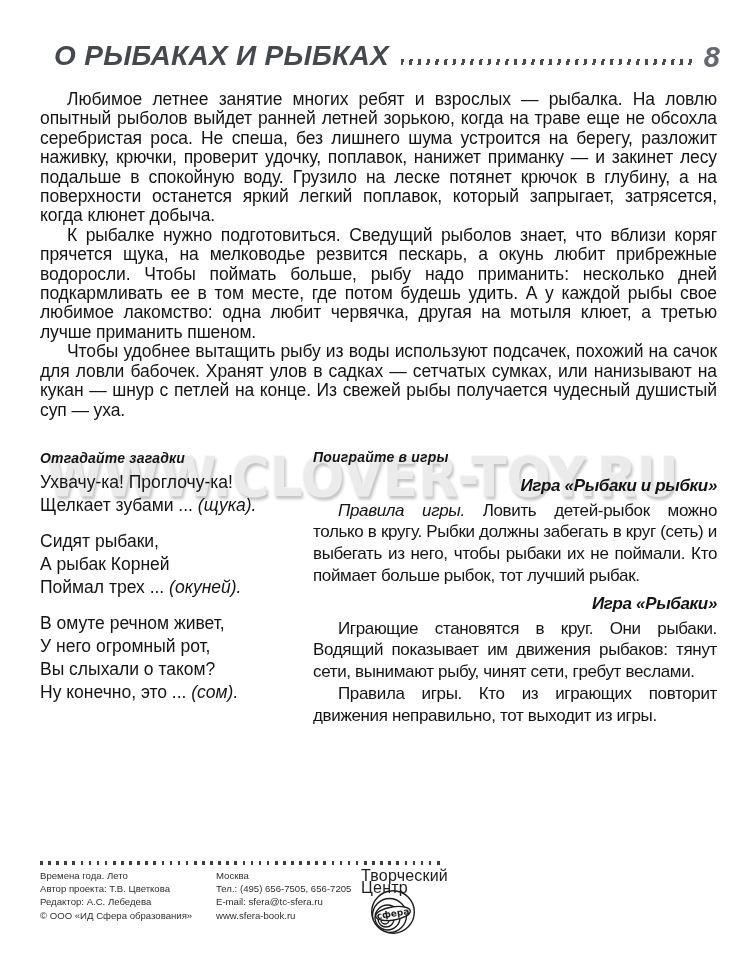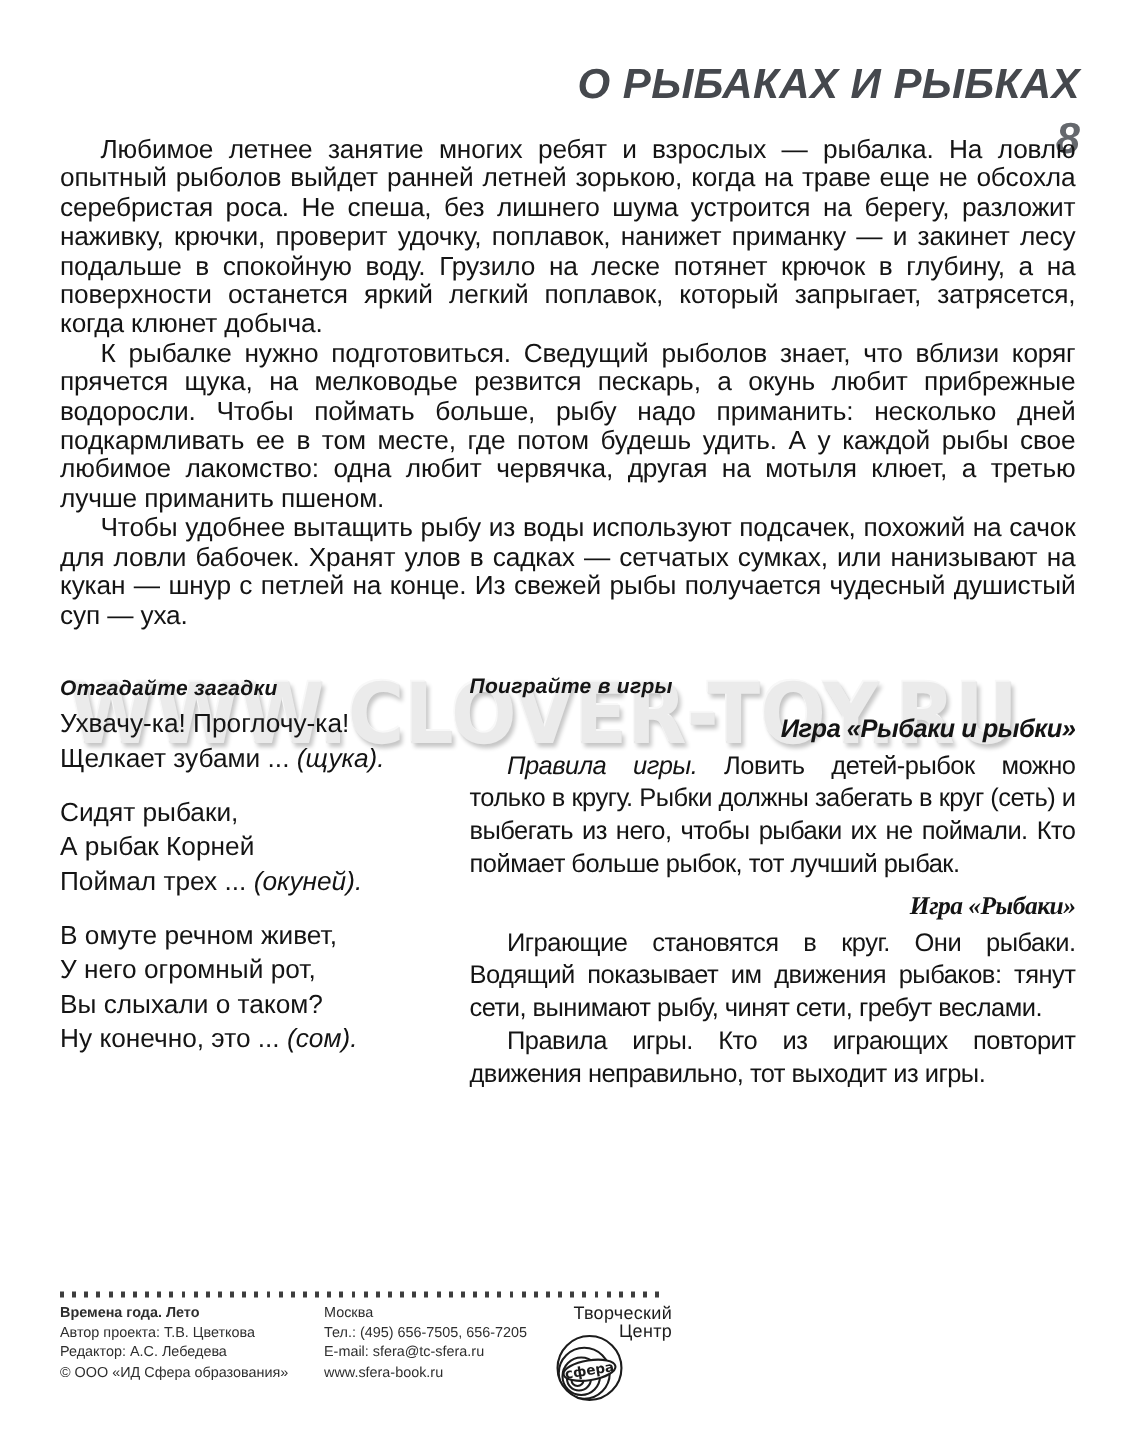--- a/index.html
+++ b/index.html
@@ -1,21 +1,21 @@
 <!DOCTYPE html>
 <html lang="ru"><head>
 <meta charset="utf-8">
 <style>
   html,body{margin:0;padding:0;background:#ffffff;}
   .page{
     position:relative;width:754px;height:960px;background:#ffffff;
     font-family:"Liberation Sans",sans-serif;overflow:hidden;color:#141414;
   }
   
-  .header{position:absolute;top:40px;left:54px;right:34px;display:flex;align-items:flex-end;z-index:2;flex-direction:column;}
+  .header{position:absolute;top:40px;left:54px;right:34px;display:flex;align-items:flex-end;z-index:2;}
   .page-title{font-size:28px;font-weight:bold;font-style:italic;color:#45484d;letter-spacing:.3px;white-space:nowrap;}
   .dot-leader{flex:1;height:6px;margin:0 10px 7px 12px;
     background-image:repeating-linear-gradient(100deg,#4c4c4c 0 3px,transparent 3px 8.6px);}
   .page-number{font-size:29px;font-style:italic;font-weight:bold;color:#65686d;line-height:1;}
   
   .intro{position:absolute;top:90px;left:40px;width:677px;font-size:17.5px;line-height:19.4px;
     letter-spacing:-.1px;text-align:justify;z-index:2;}
   .intro p{margin:0;text-indent:27px;}
   
   .watermark{position:absolute;top:444px;left:46px;z-index:1;
@@ -24,34 +24,34 @@
     transform:scaleX(.92);transform-origin:left top;}
   
   .col-left{position:absolute;top:447px;left:40px;width:272px;font-size:17.5px;line-height:23px;z-index:2;}
   .section-heading{font-size:14px;font-weight:bold;font-style:italic;letter-spacing:.2px;}
   .col-left .section-heading{margin-bottom:1px;}
   .riddle+.riddle{margin-top:13px;}
   .col-right{position:absolute;top:447px;left:313px;width:404px;font-size:17px;line-height:21.8px;
     letter-spacing:-.35px;text-align:justify;z-index:2;}
   .col-right .section-heading{text-align:left;}
   .game-title{font-weight:bold;font-style:italic;margin:6px 0 3px;text-align:right;}
-  .game-2 .game-title{font-family:Liberation Serif, serif;}
+  .game-2 .game-title{}
   .col-right p{margin:0;text-indent:25px;}
   .it{font-style:italic;text-align:right;}
   
   .footer-rule{position:absolute;top:861px;left:40px;width:400px;height:4px;z-index:2;
     background-image:repeating-linear-gradient(90deg,#3d3d3d 0 2.6px,transparent 2.6px 8.1px);}
   .footer{position:absolute;top:869px;left:40px;display:flex;align-items:flex-start;
     font-size:9.6px;line-height:13.2px;color:#2e2e2e;z-index:2;}
   .f-col1{width:176px;}
   .f-col2{width:148px;}
   .f-col1 div,.f-col2 div{white-space:nowrap;}
-  .f-bold{font-weight:bold;}
+  .f-bold{font-weight:normal;}
   .f-logo{position:relative;width:88px;height:64px;}
-  .f-logo-text{position:absolute;top:1px;right:4px;text-align:right;font-size:12px;line-height:11.5px;
+  .f-logo-text{position:absolute;top:1px;right:4px;font-size:16px;line-height:11.5px;
     color:#1c1c1c;letter-spacing:.2px;}
   .f-logo-sphere{position:absolute;left:6px;top:20px;}
 </style>
 </head>
 <body>
 
 <div class="page">
 
   <div class="header">
     <div class="page-title">О РЫБАКАХ И РЫБКАХ</div>

